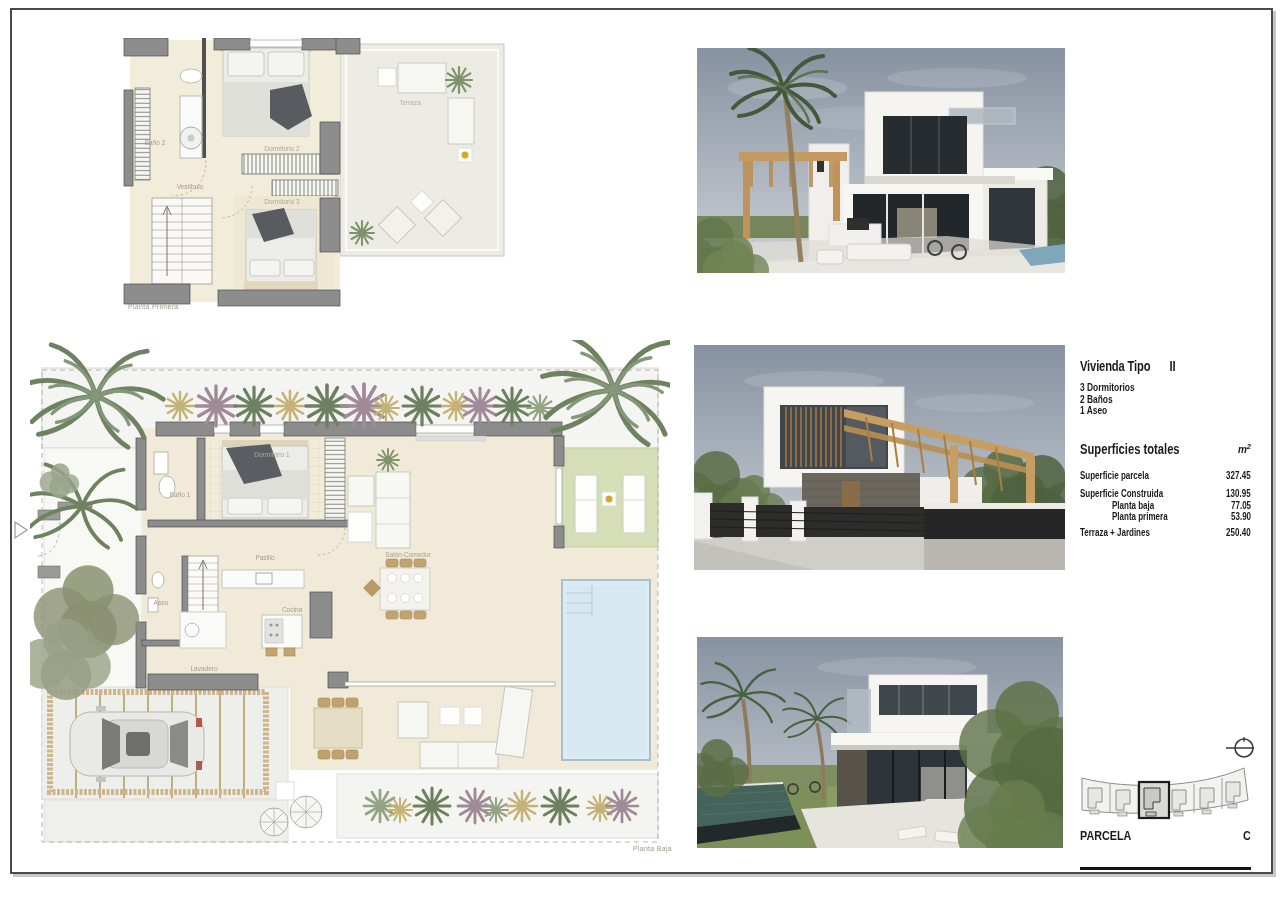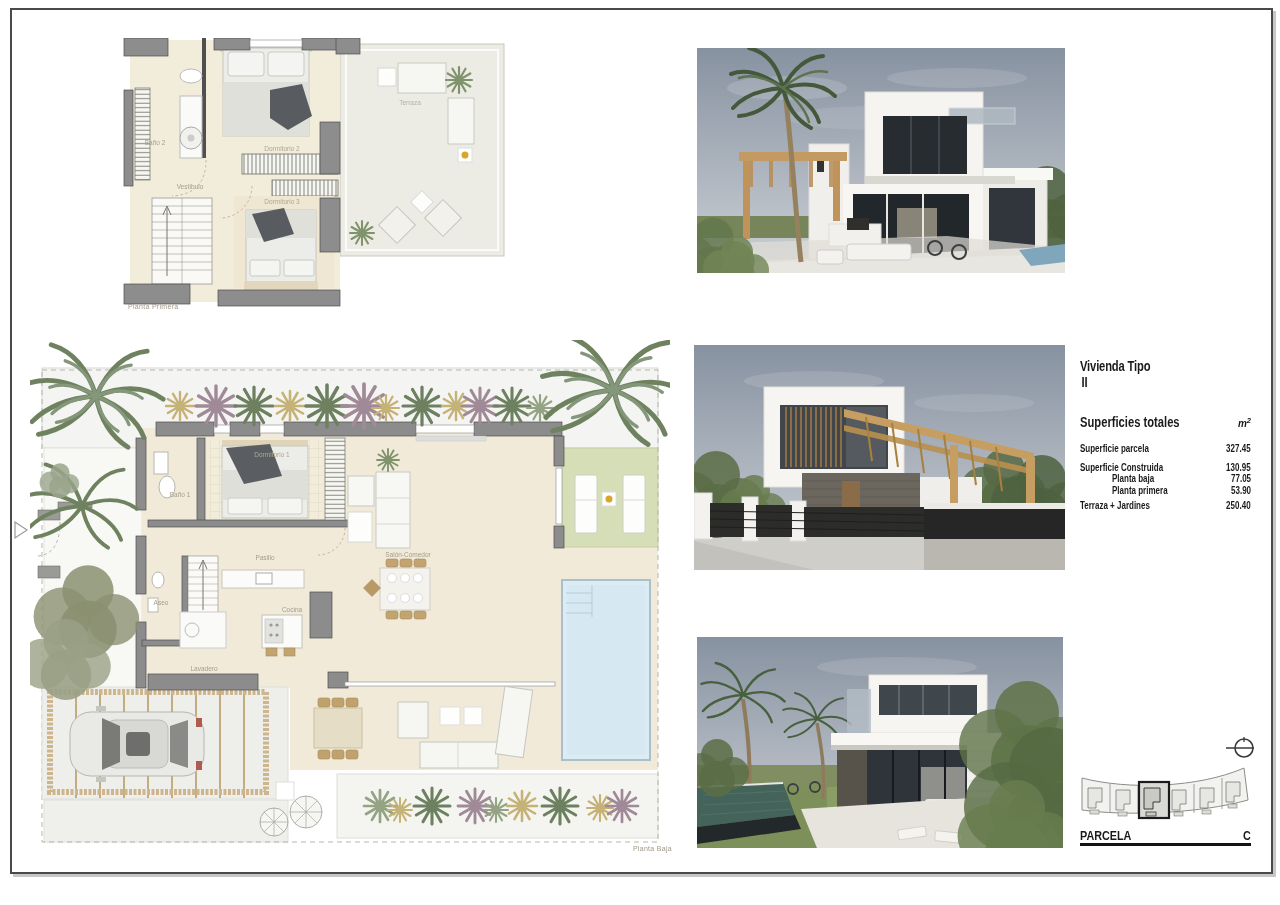--- a/index.html
+++ b/index.html
@@ -5,31 +5,31 @@
   html,body{margin:0;padding:0;background:#fff;}
   body{font-family:"Liberation Sans",sans-serif;color:#1a1a1a;}
   #sheet{position:relative;width:1280px;height:905px;background:#fff;overflow:hidden;}
   .frame{position:absolute;left:10px;top:8px;width:1259px;height:862px;border:2px solid #4a4a4a;box-shadow:3px 3px 0 #c7c7c7;}
   .abs{position:absolute;}
   svg text{font-family:"Liberation Sans",sans-serif;}
   .plan-caption{position:absolute;font-size:7px;color:#a09888;letter-spacing:.3px;}
   .cond{display:inline-block;transform:scaleX(.8);transform-origin:left center;white-space:nowrap;}
   .cond-r{transform-origin:right center;}
   .info{position:absolute;left:1080px;top:358px;width:171px;}
-  .info .trow{display:flex;justify-content:center;align-items:baseline;font-weight:bold;font-size:14px;letter-spacing:-.2px;flex-direction:column;}
+  .info .trow{display:flex;justify-content:flex-start;align-items:baseline;font-weight:bold;font-size:14px;letter-spacing:-.2px;}
   .features{margin-top:8px;font-weight:bold;font-size:10.5px;line-height:11.5px;}
   .surfrow{margin-top:24px;display:flex;justify-content:space-between;align-items:baseline;font-weight:bold;font-size:14px;gap:20px;}
   .unit{font-size:10px;font-weight:bold;font-style:italic;}
   .unit sup{font-size:7.5px;}
   .srows{margin-top:13px;font-weight:bold;font-size:10px;}
   .srow{display:flex;justify-content:space-between;line-height:11.5px;}
   .srow.gap{margin-bottom:7px;align-items:flex-end;}
   .srow.ind .lbl{padding-left:32px;}
   .srow.top4{margin-top:4px;gap:7px;}
-  .parcelrow{position:absolute;left:1080px;top:828px;width:171px;display:flex;justify-content:space-between;align-items:baseline;font-weight:bold;font-size:13.5px;border-bottom:3px solid #141414;padding-bottom:0;}
+  .parcelrow{position:absolute;left:1080px;top:828px;width:171px;display:flex;justify-content:space-between;align-items:baseline;font-weight:bold;font-size:13.5px;border-bottom:3px solid #141414;padding-bottom:24px;}
 </style>
 </head>
 <body>
 
 <div id="sheet">
   <div class="frame"></div>
 
   <svg width="0" height="0" style="position:absolute">
     <defs>
       <linearGradient id="skyg" x1="0" y1="0" x2="0" y2="1">
@@ -584,20 +584,25 @@
       <use href="#bushsym" transform="translate(320,192) scale(3.5)" style="color:#687d4e"></use>
       <use href="#bushsym" transform="translate(20,130) scale(2)" style="color:#5a6d46"></use>
 
   </svg></div>
 
   <div class="info">
     <div class="trow">
       <span class="cond">Vivienda Tipo</span>
       <span class="cond cond-r">II</span>
     </div>
+    <div class="features">
+      <div><span class="cond">3 Dormitorios</span></div>
+      <div><span class="cond">2 Baños</span></div>
+      <div><span class="cond">1 Aseo</span></div>
+    </div>
     <div class="surfrow">
       <span class="cond">Superficies totales</span>
       <span class="unit"><span>m</span><sup>2</sup></span>
     </div>
     <div class="srows">
       <div class="srow gap">
         <span class="lbl"><span class="cond">Superficie parcela</span></span>
         <span class="val"><span class="cond cond-r">327.45</span></span>
       </div>
       <div class="srow">

